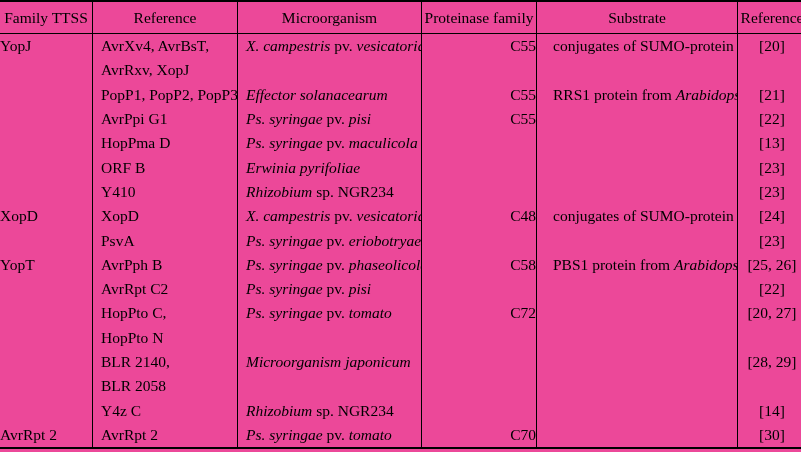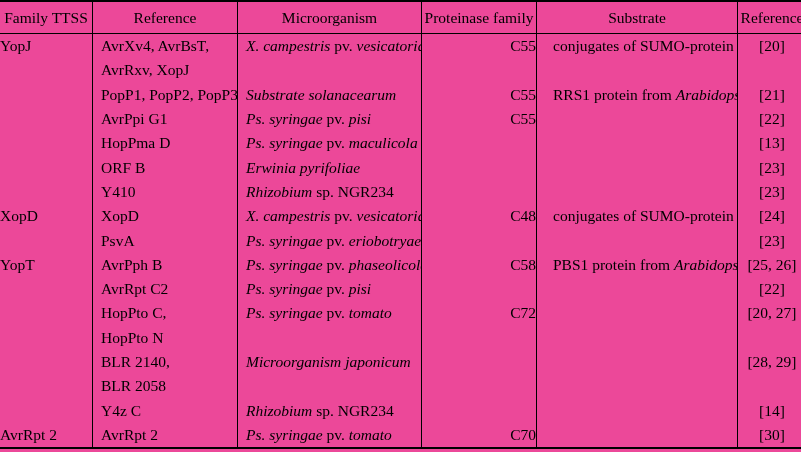--- a/index.html
+++ b/index.html
@@ -80,21 +80,21 @@
           <td class="col-family"></td>
           <td class="col-effector">AvrRxv, XopJ</td>
           <td class="col-microorganism"></td>
           <td class="col-proteinase"></td>
           <td class="col-substrate"></td>
           <td class="col-reference"></td>
         </tr>
         <tr>
           <td class="col-family"></td>
           <td class="col-effector">PopP1, PopP2, PopP3</td>
-          <td class="col-microorganism"><i>Substrate solanacearum</i></td>
+          <td class="col-microorganism"><i>Effector solanacearum</i></td>
           <td class="col-proteinase">C55</td>
           <td class="col-substrate"><span>RRS1 protein from </span><i>Arabidopsis</i></td>
           <td class="col-reference">[21]</td>
         </tr>
         <tr>
           <td class="col-family"></td>
           <td class="col-effector">AvrPpi G1</td>
           <td class="col-microorganism"><i>Ps. syringae</i><span> pv. </span><i>pisi</i></td>
           <td class="col-proteinase">C55</td>
           <td class="col-substrate"></td>

